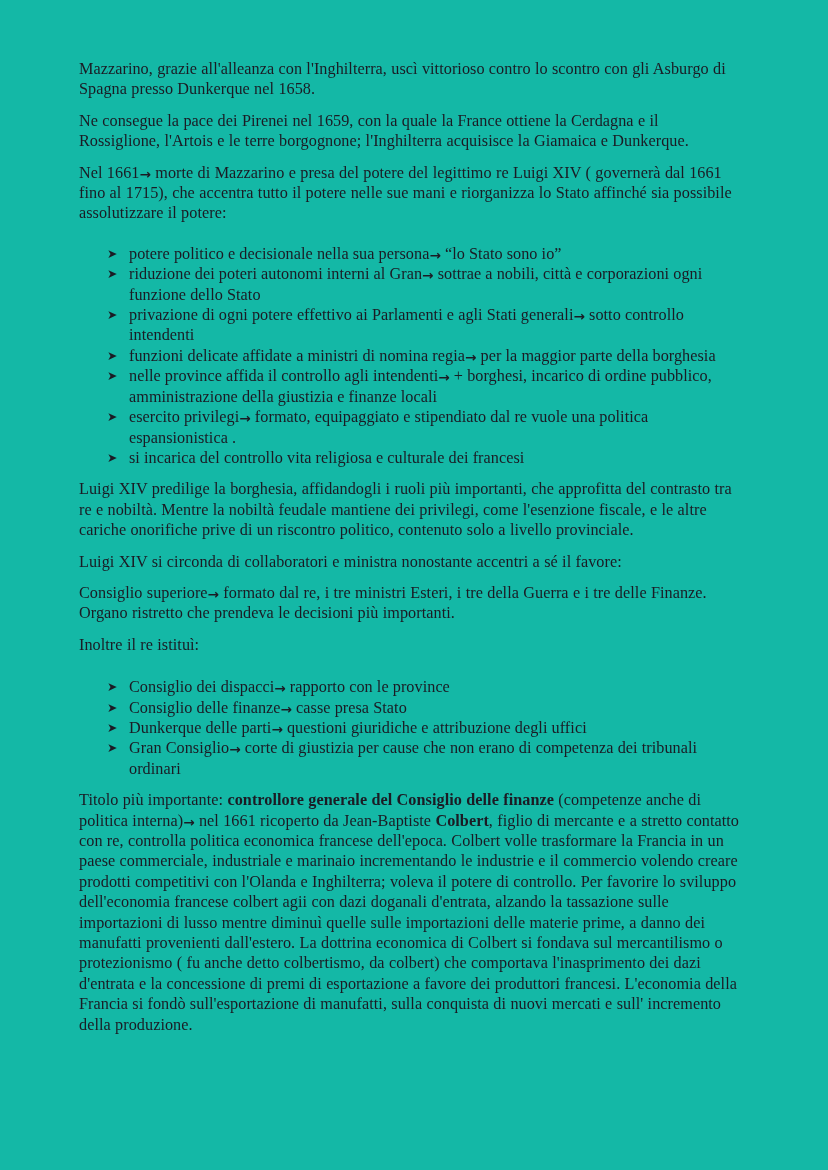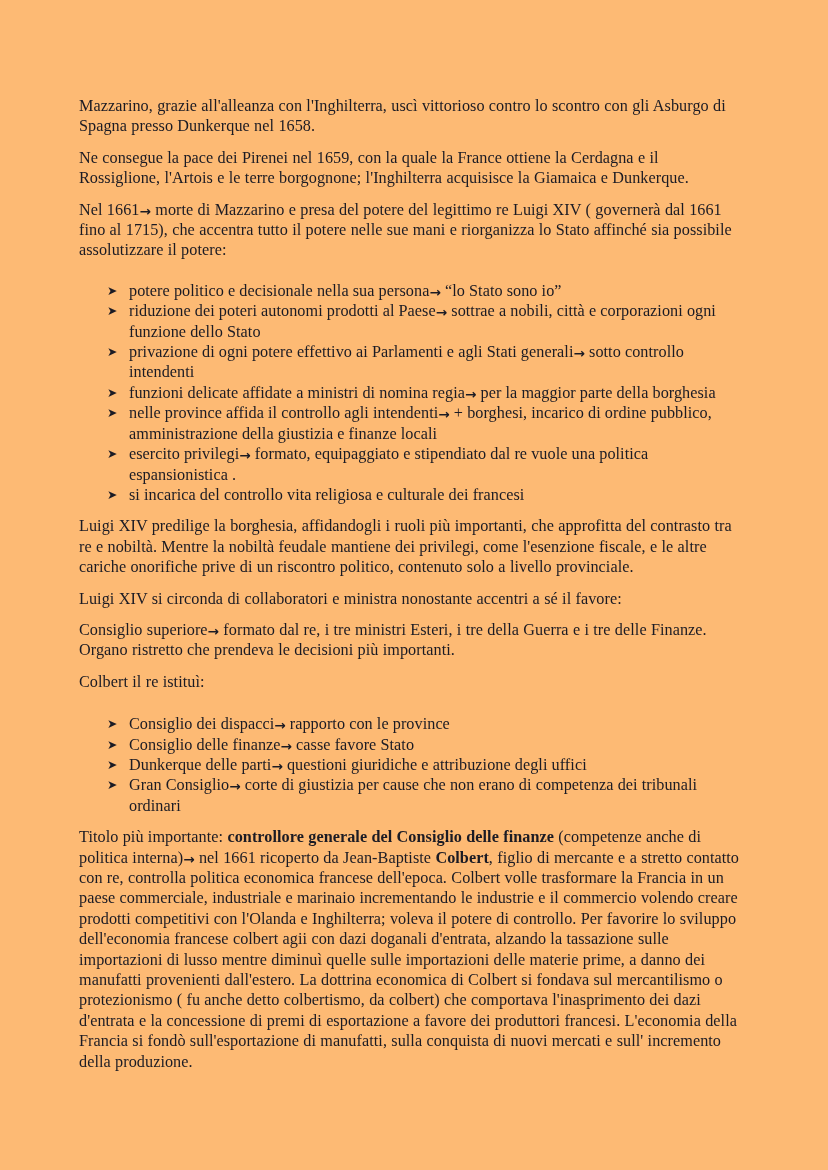--- a/index.html
+++ b/index.html
@@ -11,23 +11,23 @@
     width: 828px;
     height: 1170px;
     overflow: hidden;
     font-family: "Liberation Serif", "DejaVu Serif", serif;
     color: #1b1b24;
   }
   .page {
     position: relative;
     width: 828px;
     height: 1170px;
-    background: #fdba74;
+    background: #14b8a6;
     box-sizing: border-box;
-    padding: 96px 88px 0 79px;
+    padding: 59px 88px 0 79px;
   }
   .doc-body {
     width: 661px;
   }
   p.para {
     margin: 0 0 11px 0;
     font-size: 16.2px;
     line-height: 20.4px;
     text-align: left;
     letter-spacing: 0.06px;
@@ -87,41 +87,41 @@
     <p class="para">Mazzarino, grazie all'alleanza con l'Inghilterra, uscì vittorioso contro lo scontro con gli Asburgo di Spagna presso Dunkerque nel 1658.</p>
 
     <p class="para">Ne consegue la pace dei Pirenei nel 1659, con la quale la France ottiene la Cerdagna e il Rossiglione, l'Artois e le terre borgognone; l'Inghilterra acquisisce la Giamaica e Dunkerque.</p>
 
     <p class="para"><span>Nel 1661</span><span class="arrow">→</span><span> morte di Mazzarino e presa del potere del legittimo re Luigi XIV ( governerà dal 1661 fino al 1715), che accentra tutto il potere nelle sue mani e riorganizza lo Stato affinché sia possibile assolutizzare il potere:</span></p>
 
     <div class="spacer-before-list"></div>
 
     <ul class="bullets">
       <li><span class="marker">➤</span><span>potere politico e decisionale nella sua persona</span><span class="arrow">→</span><span> “lo Stato sono io”</span></li>
-      <li><span class="marker">➤</span><span>riduzione dei poteri autonomi prodotti al Paese</span><span class="arrow">→</span><span> sottrae a nobili, città e corporazioni ogni funzione dello Stato</span></li>
+      <li><span class="marker">➤</span><span>riduzione dei poteri autonomi interni al Gran</span><span class="arrow">→</span><span> sottrae a nobili, città e corporazioni ogni funzione dello Stato</span></li>
       <li><span class="marker">➤</span><span>privazione di ogni potere effettivo ai Parlamenti e agli Stati generali</span><span class="arrow">→</span><span> sotto controllo intendenti</span></li>
       <li><span class="marker">➤</span><span>funzioni delicate affidate a ministri di nomina regia</span><span class="arrow">→</span><span> per la maggior parte della borghesia</span></li>
       <li><span class="marker">➤</span><span>nelle province affida il controllo agli intendenti</span><span class="arrow">→</span><span> + borghesi, incarico di ordine pubblico, amministrazione della giustizia e finanze locali</span></li>
       <li><span class="marker">➤</span><span>esercito privilegi</span><span class="arrow">→</span><span> formato, equipaggiato e stipendiato dal re vuole una politica espansionistica .</span></li>
       <li><span class="marker">➤</span><span>si incarica del controllo vita religiosa e culturale dei francesi</span></li>
     </ul>
 
     <p class="para">Luigi XIV predilige la borghesia, affidandogli i ruoli più importanti, che approfitta del contrasto tra re e nobiltà. Mentre la nobiltà feudale mantiene dei privilegi, come l'esenzione fiscale, e le altre cariche onorifiche prive di un riscontro politico, contenuto solo a livello provinciale.</p>
 
     <p class="para">Luigi XIV si circonda di collaboratori e ministra nonostante accentri a sé il favore:</p>
 
     <p class="para"><span>Consiglio superiore</span><span class="arrow">→</span><span> formato dal re, i tre ministri Esteri, i tre della Guerra e i tre delle Finanze. Organo ristretto che prendeva le decisioni più importanti.</span></p>
 
-    <p class="para">Colbert il re istituì:</p>
+    <p class="para">Inoltre il re istituì:</p>
 
     <div class="spacer-before-list"></div>
 
     <ul class="bullets tight">
       <li><span class="marker">➤</span><span>Consiglio dei dispacci</span><span class="arrow">→</span><span> rapporto con le province</span></li>
-      <li><span class="marker">➤</span><span>Consiglio delle finanze</span><span class="arrow">→</span><span> casse favore Stato</span></li>
+      <li><span class="marker">➤</span><span>Consiglio delle finanze</span><span class="arrow">→</span><span> casse presa Stato</span></li>
       <li><span class="marker">➤</span><span>Dunkerque delle parti</span><span class="arrow">→</span><span> questioni giuridiche e attribuzione degli uffici</span></li>
       <li><span class="marker">➤</span><span>Gran Consiglio</span><span class="arrow">→</span><span> corte di giustizia per cause che non erano di competenza dei tribunali ordinari</span></li>
     </ul>
 
     <p class="para"><span>Titolo più importante: </span><span class="bold">controllore generale del Consiglio delle finanze</span><span> (competenze anche di politica interna)</span><span class="arrow">→</span><span> nel 1661 ricoperto da Jean-Baptiste </span><span class="bold">Colbert</span><span>, figlio di mercante e a stretto contatto con re, controlla politica economica francese dell'epoca. Colbert volle trasformare la Francia in un paese commerciale, industriale e marinaio incrementando le industrie e il commercio volendo creare prodotti competitivi con l'Olanda e Inghilterra; voleva il potere di controllo. Per favorire lo sviluppo dell'economia francese colbert agii con dazi doganali d'entrata, alzando la tassazione sulle importazioni di lusso mentre diminuì quelle sulle importazioni delle materie prime, a danno dei manufatti provenienti dall'estero. La dottrina economica di Colbert si fondava sul mercantilismo o protezionismo ( fu anche detto colbertismo, da colbert) che comportava l'inasprimento dei dazi d'entrata e la concessione di premi di esportazione a favore dei produttori francesi. L'economia della Francia si fondò sull'esportazione di manufatti, sulla conquista di nuovi mercati e sull' incremento della produzione.</span></p>
 
   </div>
 </div>
 
 </body></html>

